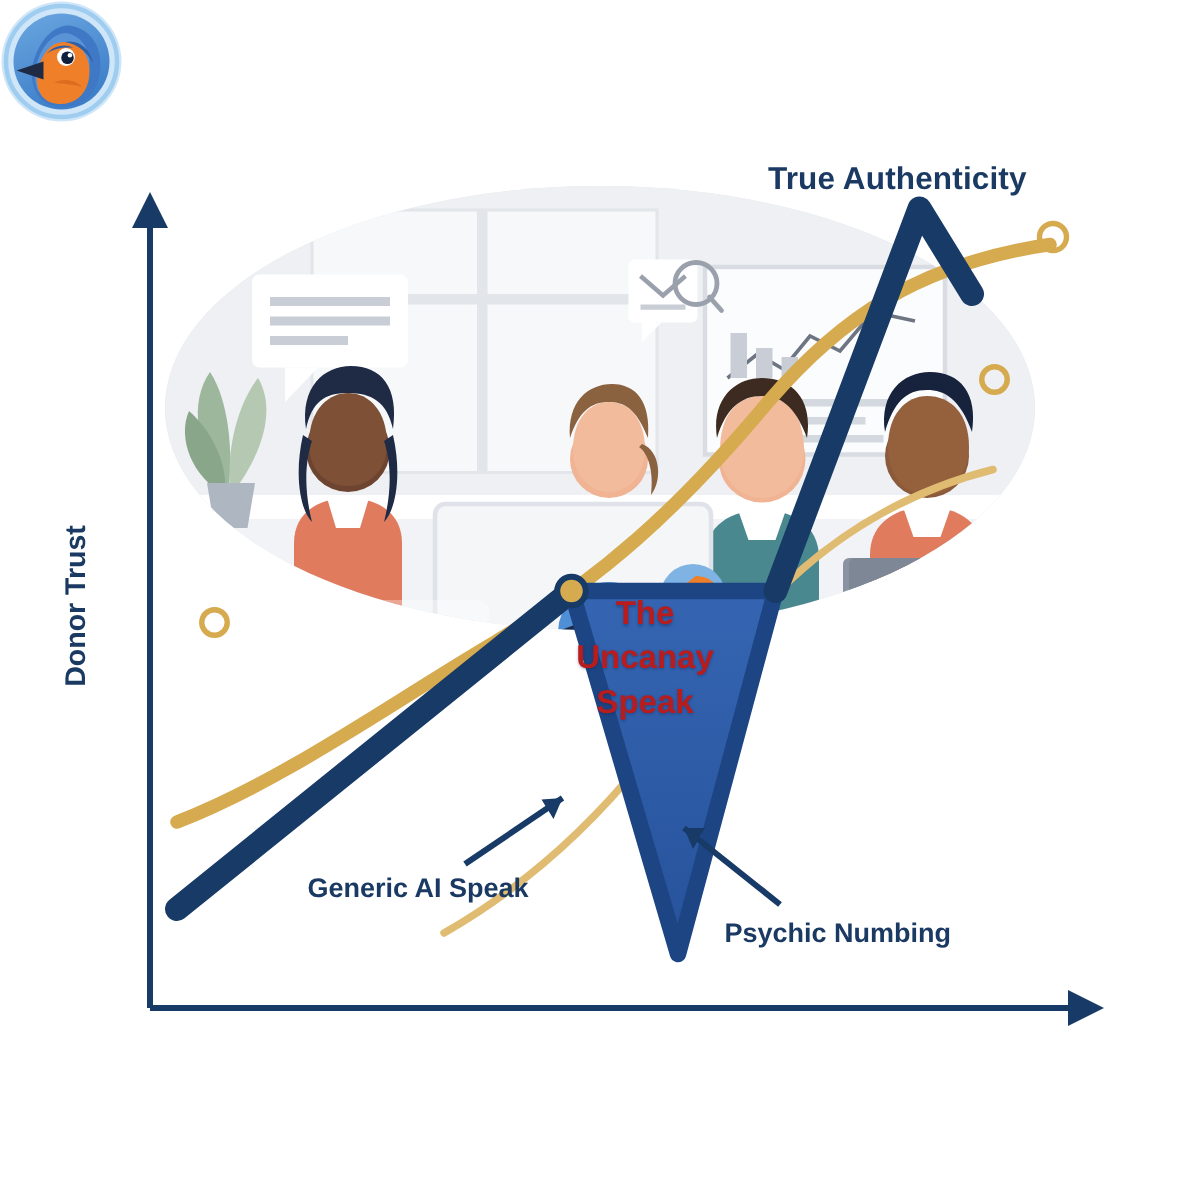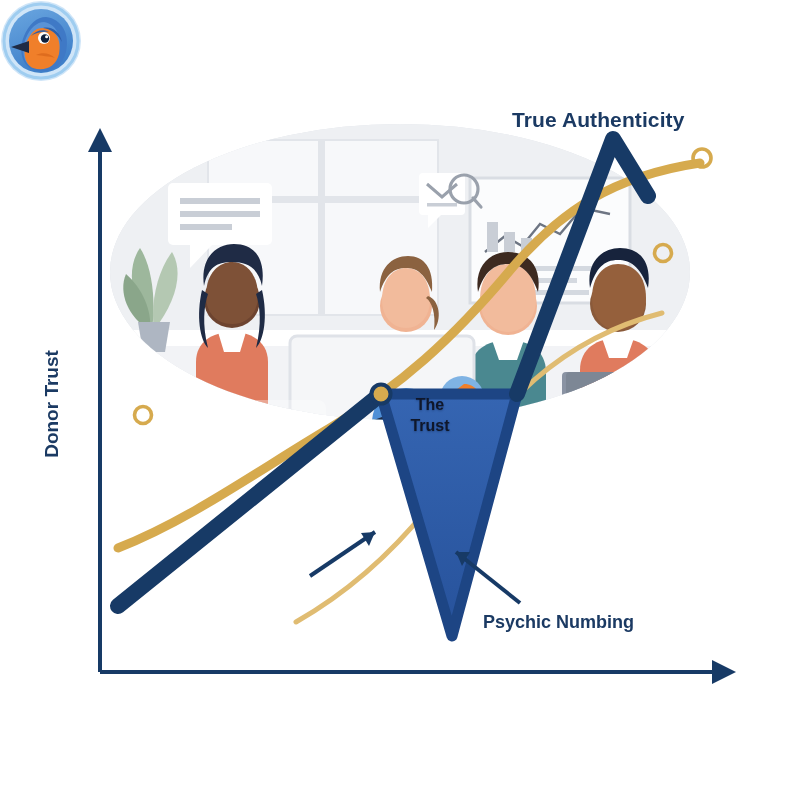--- a/index.html
+++ b/index.html
@@ -6,21 +6,21 @@
   body{width:800px;height:800px;overflow:hidden;font-family:"Liberation Sans",sans-serif;}
   #stage{position:relative;width:800px;height:772px;background:#ffffff;border-radius:29px;}
   #stage svg{position:absolute;top:0;left:0;}
   .lbl{position:absolute;font-family:"Liberation Sans",sans-serif;font-weight:bold;color:#1b3a63;white-space:nowrap;}
   #lbl-true{left:512px;top:108px;font-size:21px;letter-spacing:.1px;}
   #lbl-generic{left:205px;top:582px;font-size:18px;}
   #lbl-psychic{left:483px;top:612px;font-size:18px;text-align:right;}
   #lbl-x{left:337px;top:693px;font-size:19px;}
   #lbl-y{left:-2px;top:393px;font-size:19px;transform:rotate(-90deg);transform-origin:50% 50%;}
   #valley-text{position:absolute;left:374px;top:394px;width:112px;text-align:center;
-    color:#0f172a;font-size:16px;font-weight:bold;line-height:1.33;
+    color:#b91c1c;font-size:22px;font-weight:bold;line-height:1.33;
     font-family:"Liberation Sans",sans-serif;text-shadow:0 1px 2px rgba(10,30,70,.35);}
   #logo{position:absolute;left:688px;top:24px;width:82px;height:82px;border-radius:50%;}
 </style>
 </head>
 <body>
 
 <div id="stage">
 
   <svg width="800" height="800" viewBox="0 0 800 800">
     <defs>
@@ -201,29 +201,31 @@
       </g>
       <g>
         <line x1="520" y1="603" x2="456" y2="552" stroke="#173a66" stroke-width="4"></line>
         <polygon points="456,552 470,552 462,566" fill="#173a66"></polygon>
       </g>
     </g>
   </svg>
 
   <div class="lbl" id="lbl-true">True Authenticity</div>
 
+  <div class="lbl" id="lbl-generic">Generic AI Speak</div>
 
   <div class="lbl" id="lbl-psychic">Psychic Numbing</div>
 
 
   <div class="lbl" id="lbl-y">Donor Trust</div>
 
   <div id="valley-text">
     <div>The</div>
-    <div>Trust</div>
+    <div>Uncanay</div>
+    <div>Speak</div>
   </div>
 
   <svg id="logo" viewBox="0 0 82 82">
     <circle cx="41" cy="41" r="40" fill="#cfe5f8"></circle>
     <circle cx="41" cy="41" r="37" fill="none" stroke="#9fcdf0" stroke-width="3"></circle>
     <circle cx="41" cy="41" r="32" fill="url(#logoDisc)"></circle>
     <path d="M46 17 C62 19 70 34 66 52 C62 68 48 74 34 70 C22 66 18 50 24 36 C29 24 37 17 46 17Z" fill="#3f79c6"></path>
     <path d="M44 22 C56 24 62 36 59 50 C56 64 44 70 33 67 C23 64 21 50 26 38 C30 28 37 22 44 22Z" fill="#5a93d6"></path>
     <path d="M43 28 C55 28 62 40 59 54 C56 67 44 72 33 68 C24 64 22 50 28 39 C32 31 37 28 43 28Z" fill="#f07f2a"></path>
     <path d="M43 28 C52 26 60 32 62 42 C57 33 50 29 43 28Z" fill="#2f5fa8"></path>

